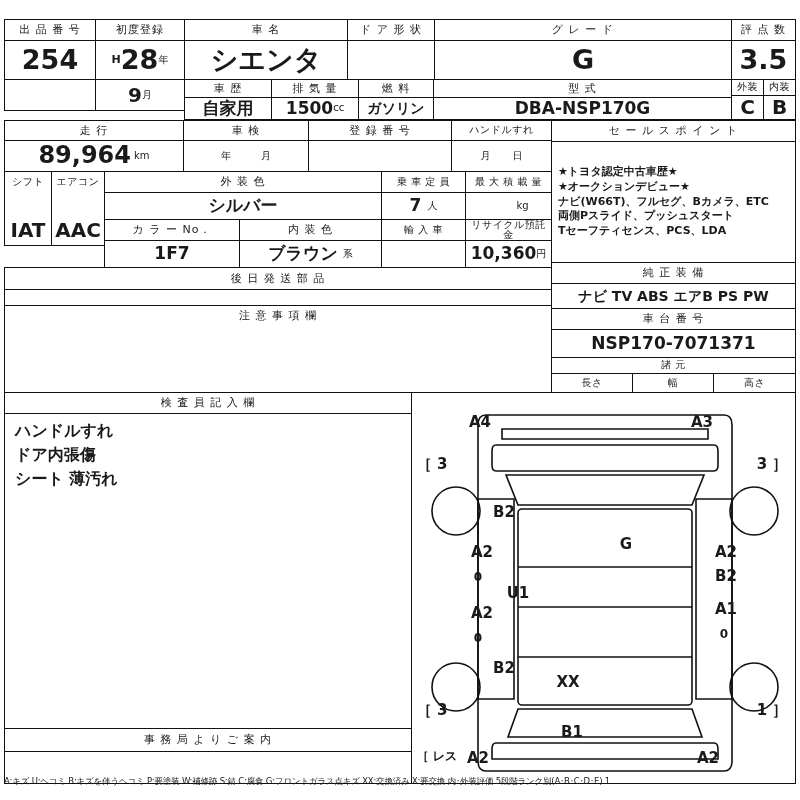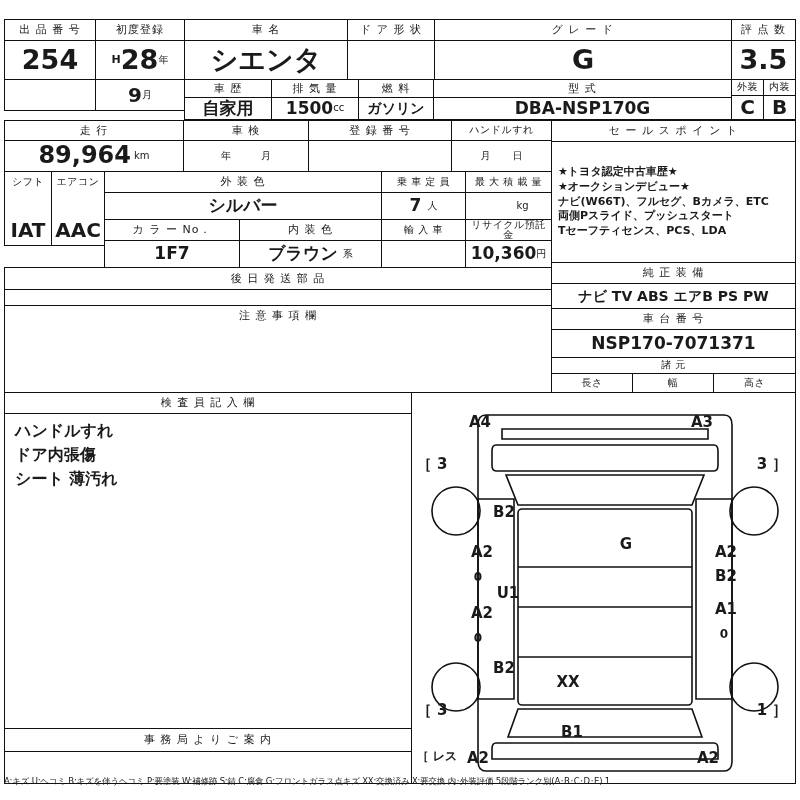--- a/index.html
+++ b/index.html
@@ -254,21 +254,21 @@
     <div class="dmark" style="left:50px;top:14px;width:32px;height:18px">A4</div>
     <div class="dmark" style="left:272px;top:14px;width:32px;height:18px">A3</div>
     <div class="dmark" style="left:0px;top:56px;width:36px;height:18px">［ 3</div>
     <div class="dmark" style="left:340px;top:56px;width:36px;height:18px">3 ］</div>
     <div class="dmark" style="left:74px;top:104px;width:32px;height:18px">B2</div>
     <div class="dmark" style="left:52px;top:144px;width:32px;height:18px">A2</div>
     <div class="dmark" style="left:200px;top:136px;width:24px;height:18px">G</div>
     <div class="dmark" style="left:296px;top:144px;width:32px;height:18px">A2</div>
     <div class="dmark" style="left:296px;top:168px;width:32px;height:18px">B2</div>
     <div class="dmark small" style="left:56px;top:170px;width:16px;height:16px">0</div>
-    <div class="dmark" style="left:78px;top:185px;width:32px;height:18px">U1</div>
+    <div class="dmark" style="left:88px;top:185px;width:32px;height:18px">U1</div>
     <div class="dmark" style="left:52px;top:205px;width:32px;height:18px">A2</div>
     <div class="dmark" style="left:296px;top:201px;width:32px;height:18px">A1</div>
     <div class="dmark small" style="left:56px;top:231px;width:16px;height:16px">0</div>
     <div class="dmark small" style="left:302px;top:227px;width:16px;height:16px">0</div>
     <div class="dmark" style="left:74px;top:260px;width:32px;height:18px">B2</div>
     <div class="dmark" style="left:138px;top:274px;width:32px;height:18px">XX</div>
     <div class="dmark" style="left:0px;top:302px;width:36px;height:18px">［ 3</div>
     <div class="dmark" style="left:340px;top:302px;width:36px;height:18px">1 ］</div>
     <div class="dmark" style="left:142px;top:324px;width:32px;height:18px">B1</div>
     <div class="dmark" style="left:48px;top:350px;width:32px;height:18px">A2</div>

